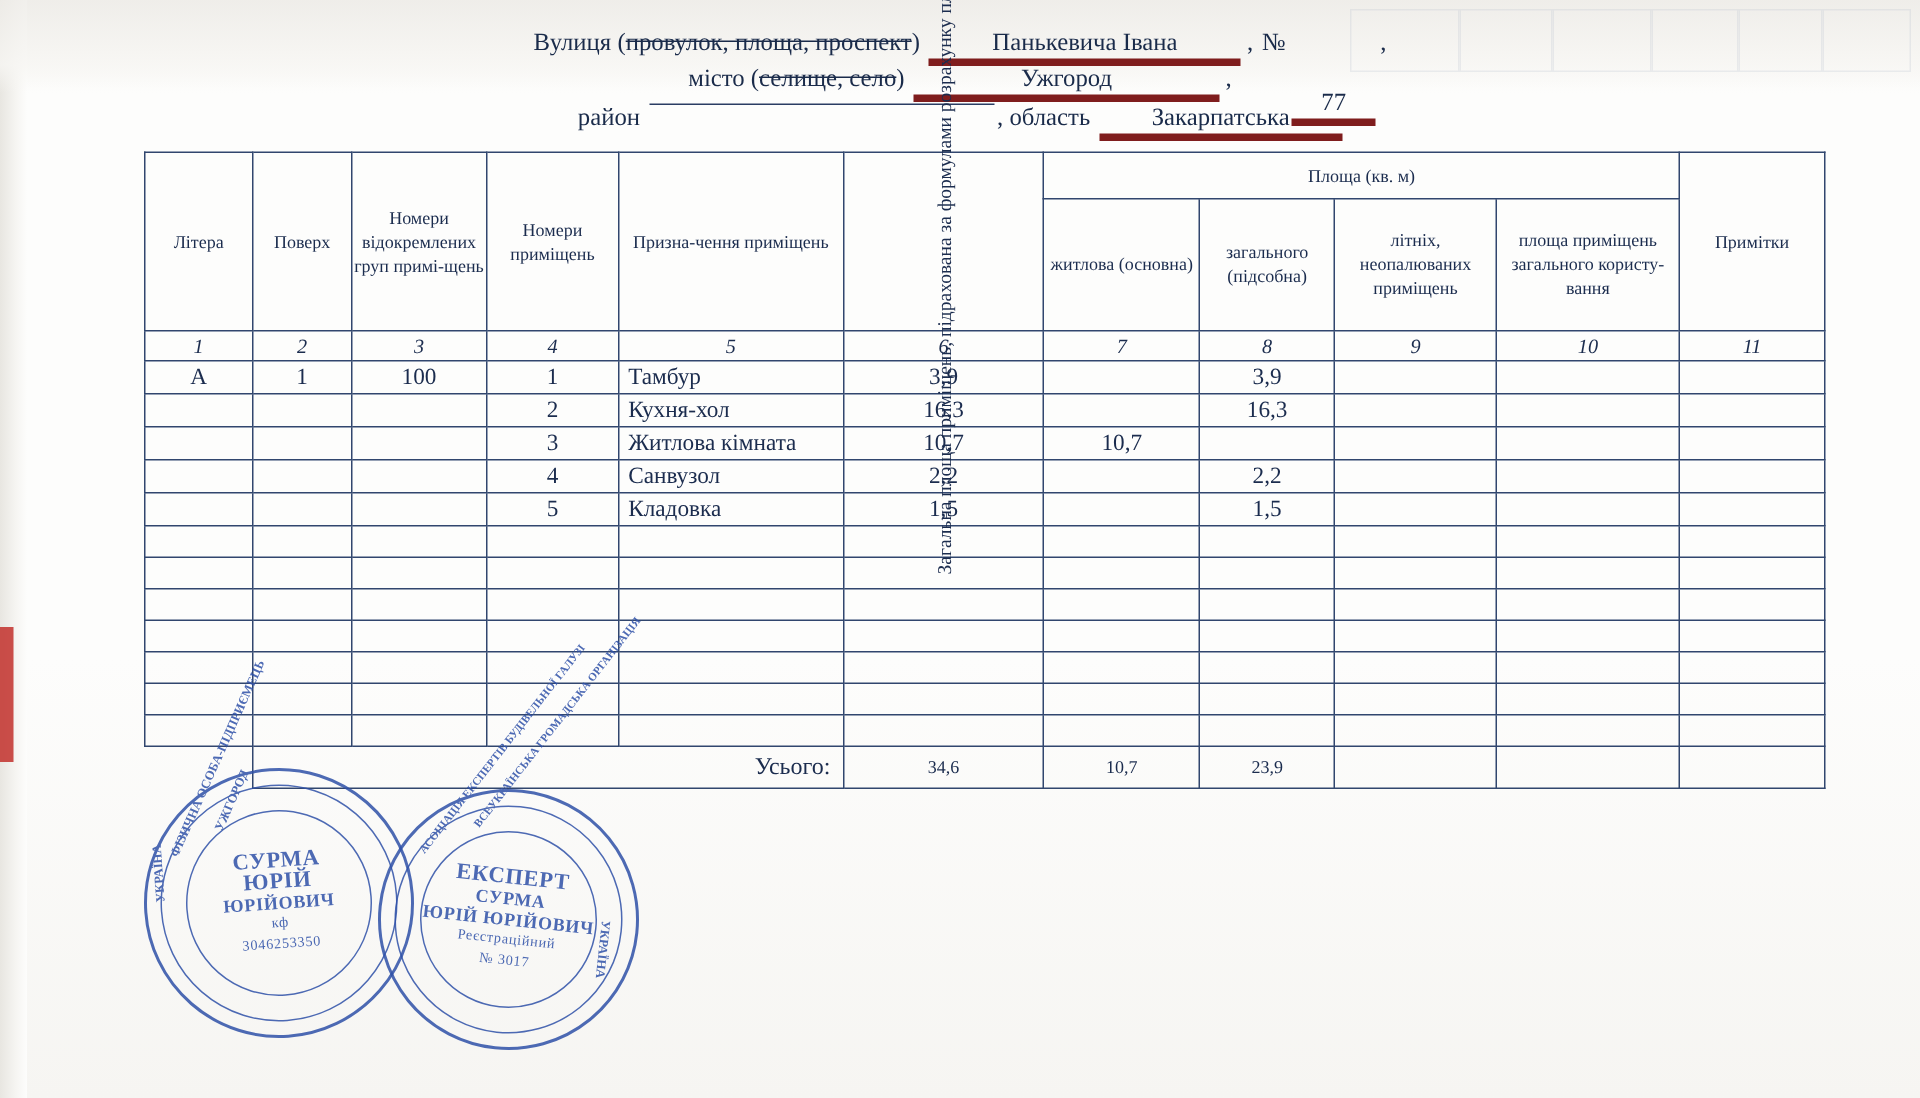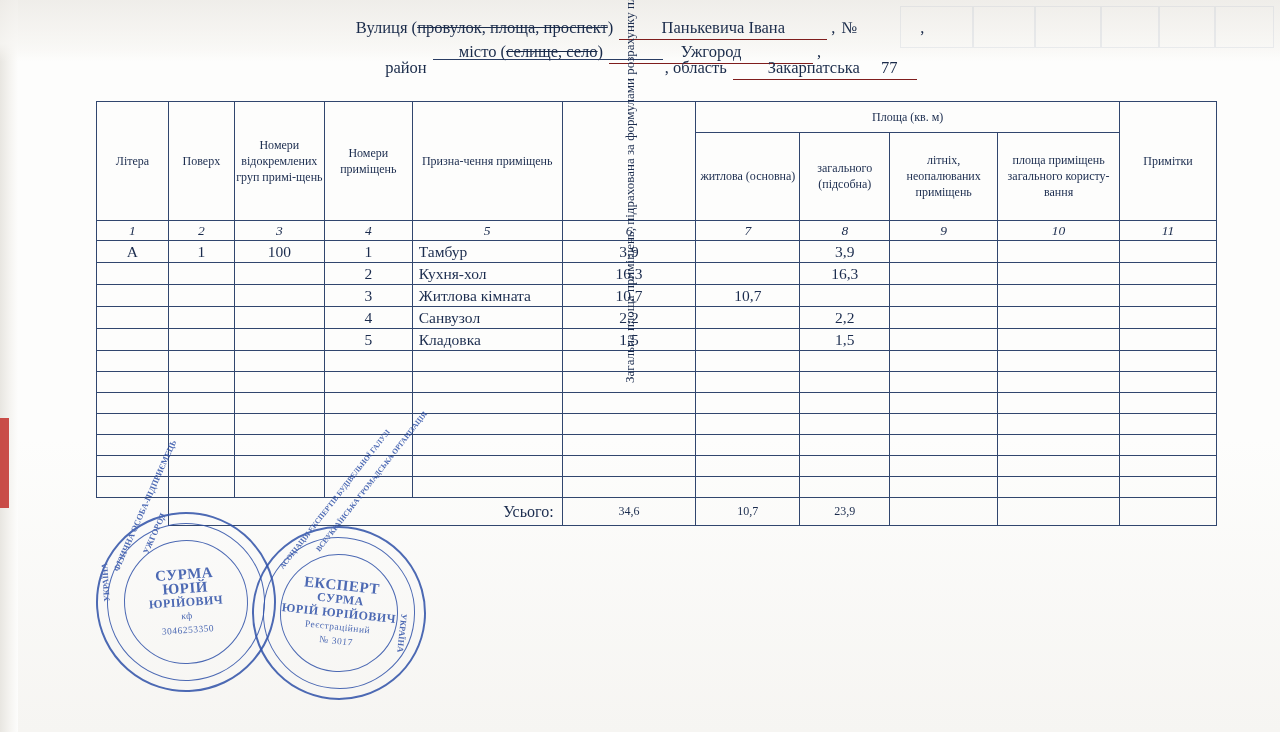--- a/index.html
+++ b/index.html
@@ -78,21 +78,21 @@
     display: flex;
     justify-content: center;
     align-items: flex-start;
     white-space: nowrap;
   }
   .strike {
     text-decoration: line-through;
   }
   .fill {
     display: inline-block;
-    border-bottom: 1px solid #7f1d1d;
+    border-bottom: 5px solid #7f1d1d;
     text-align: center;
     padding: 0 6px 1px 6px;
   }
   .fill.blank {
     border-bottom: 1px solid #2a3d63;
   }
 
   
   table.main {
     position: absolute;
@@ -255,21 +255,21 @@
   <div class="hdr" style="top:42px;">
     <div class="hdr-row">
       <span>місто (</span>
         <span class="strike">селище, село</span>
         <span>)</span>
       <span class="fill" style="min-width:192px;margin-left:6px;">Ужгород</span>
       <span style="margin-left:4px;">,</span>
     </div>
   </div>
 
-  <div class="hdr" style="top:58px;">
+  <div class="hdr" style="top:68px;">
     <div class="hdr-row">
       <span>район</span>
       <span class="fill blank" style="min-width:218px;margin-left:6px;"></span>
       <span style="margin-left:2px;">, область</span>
       <span class="fill" style="min-width:150px;margin-left:6px;">Закарпатська</span>
     </div>
   </div>
 
   <table class="main">
     <colgroup>

